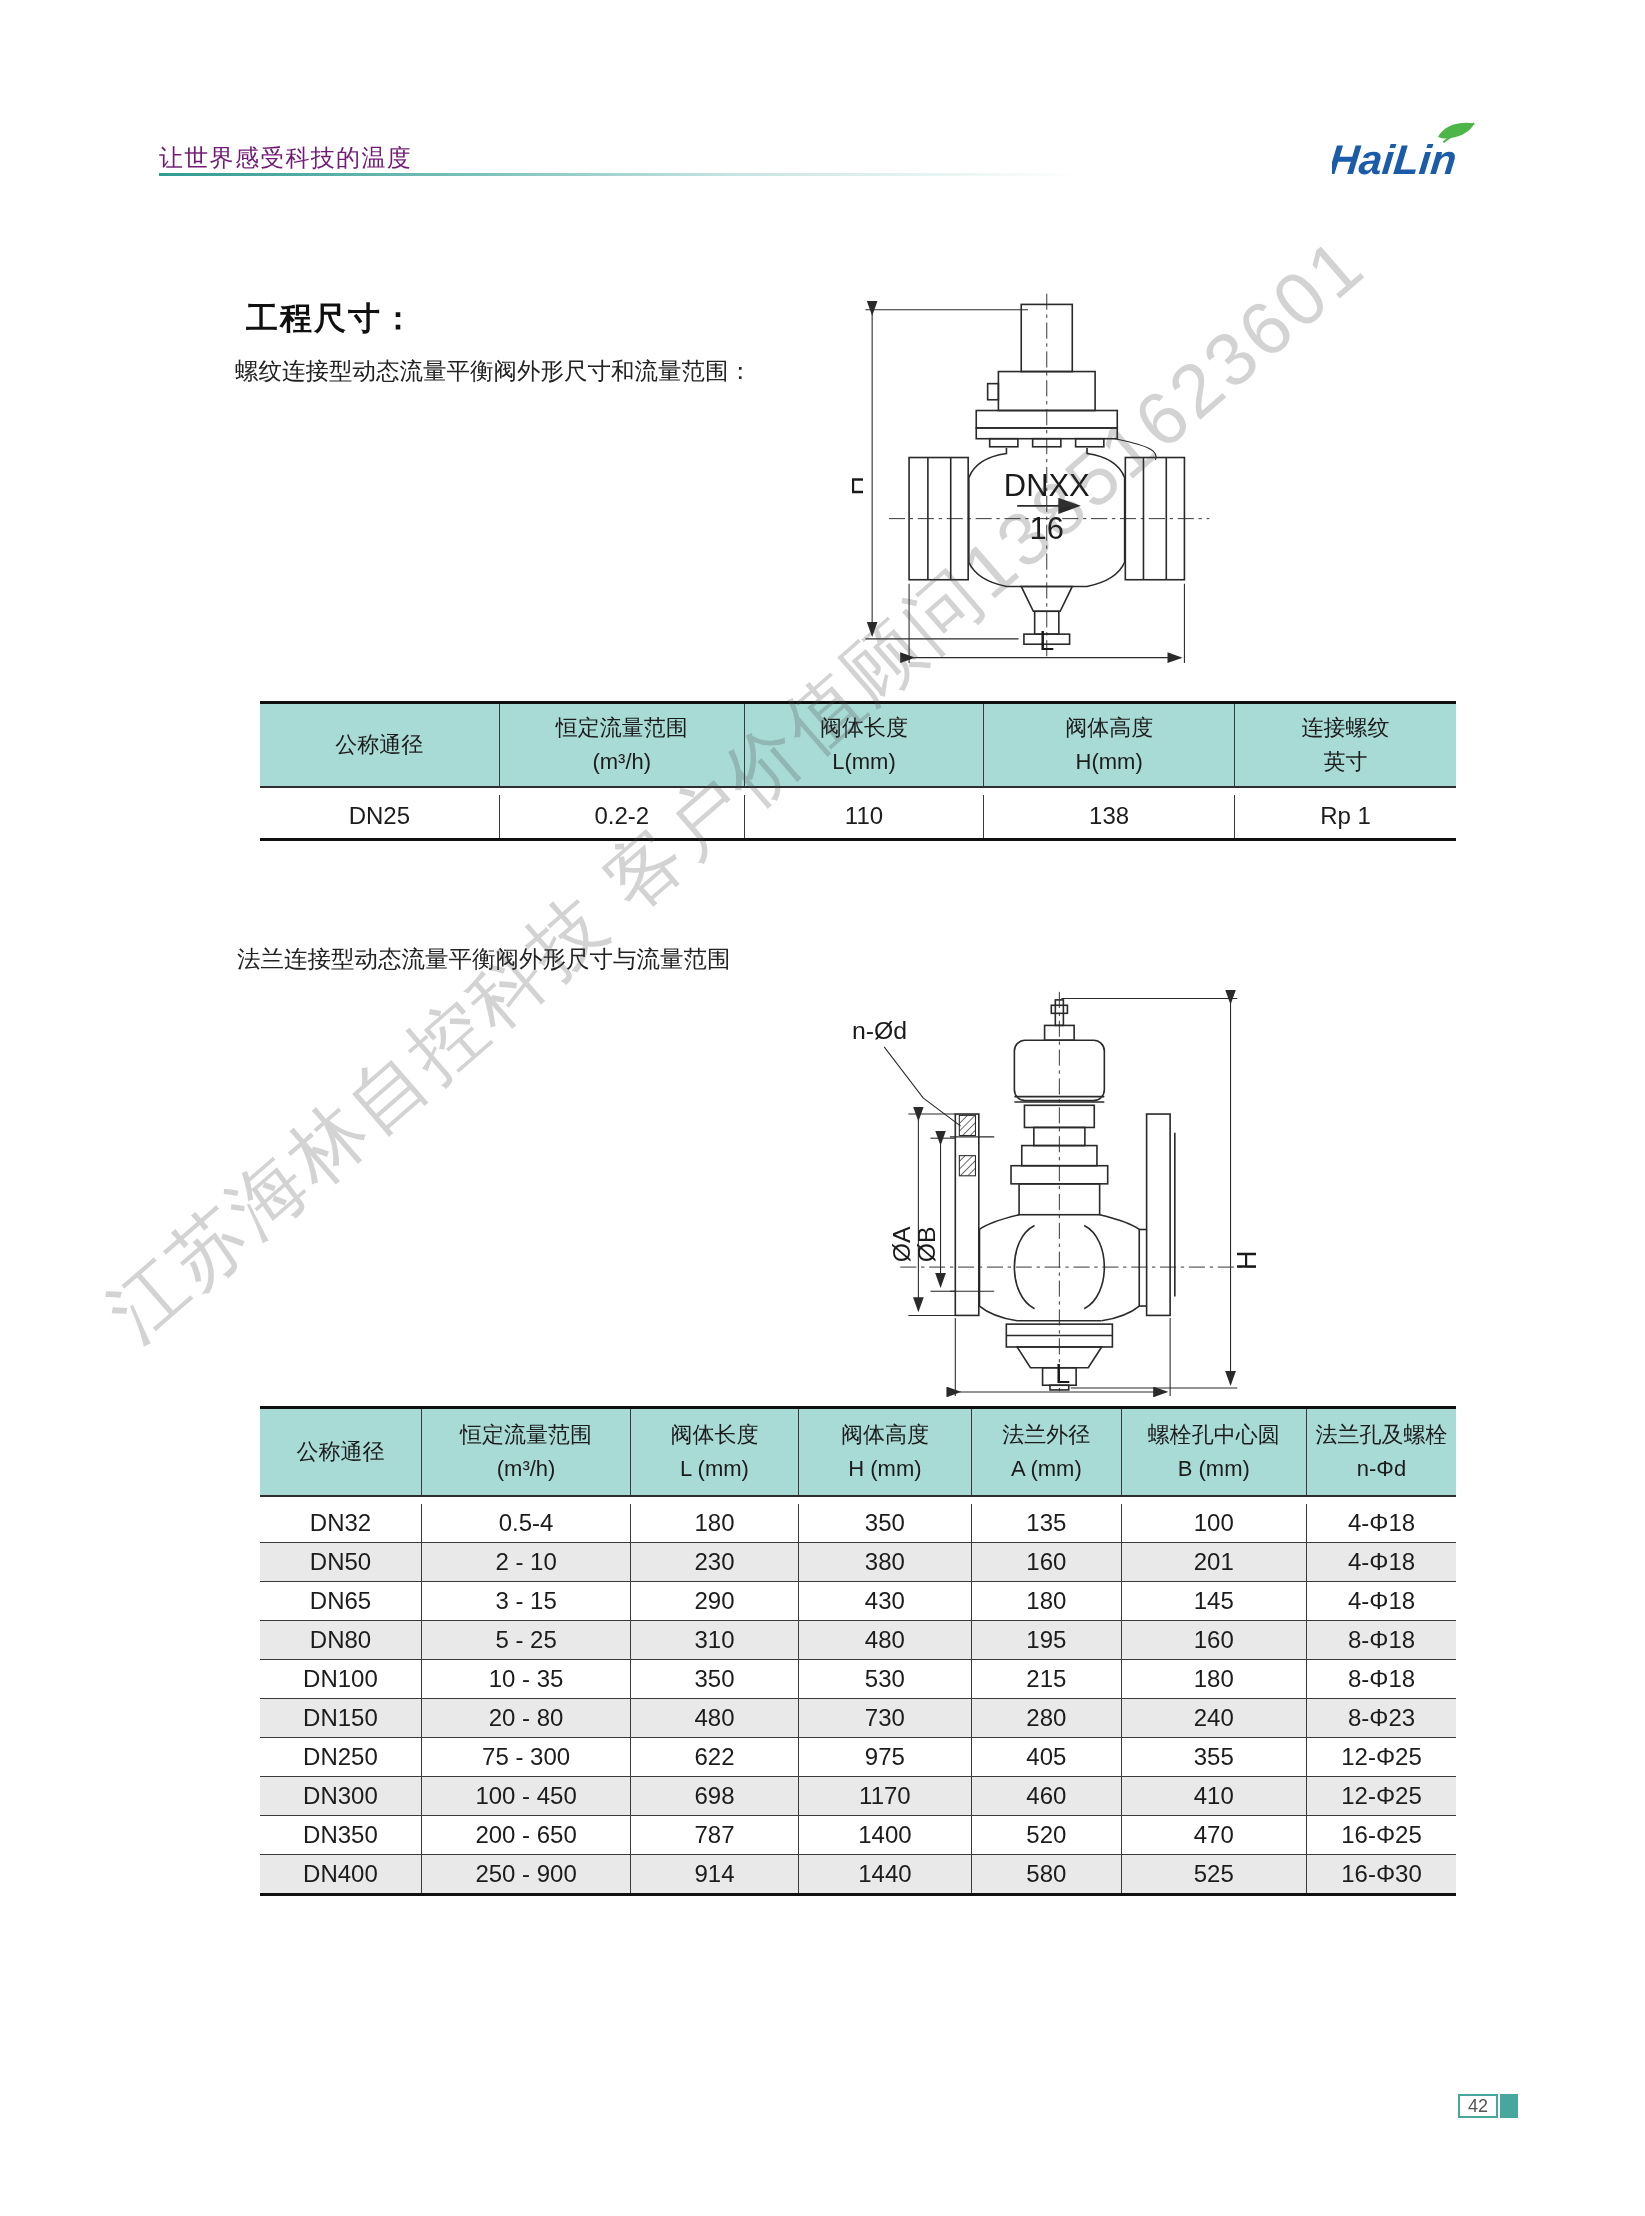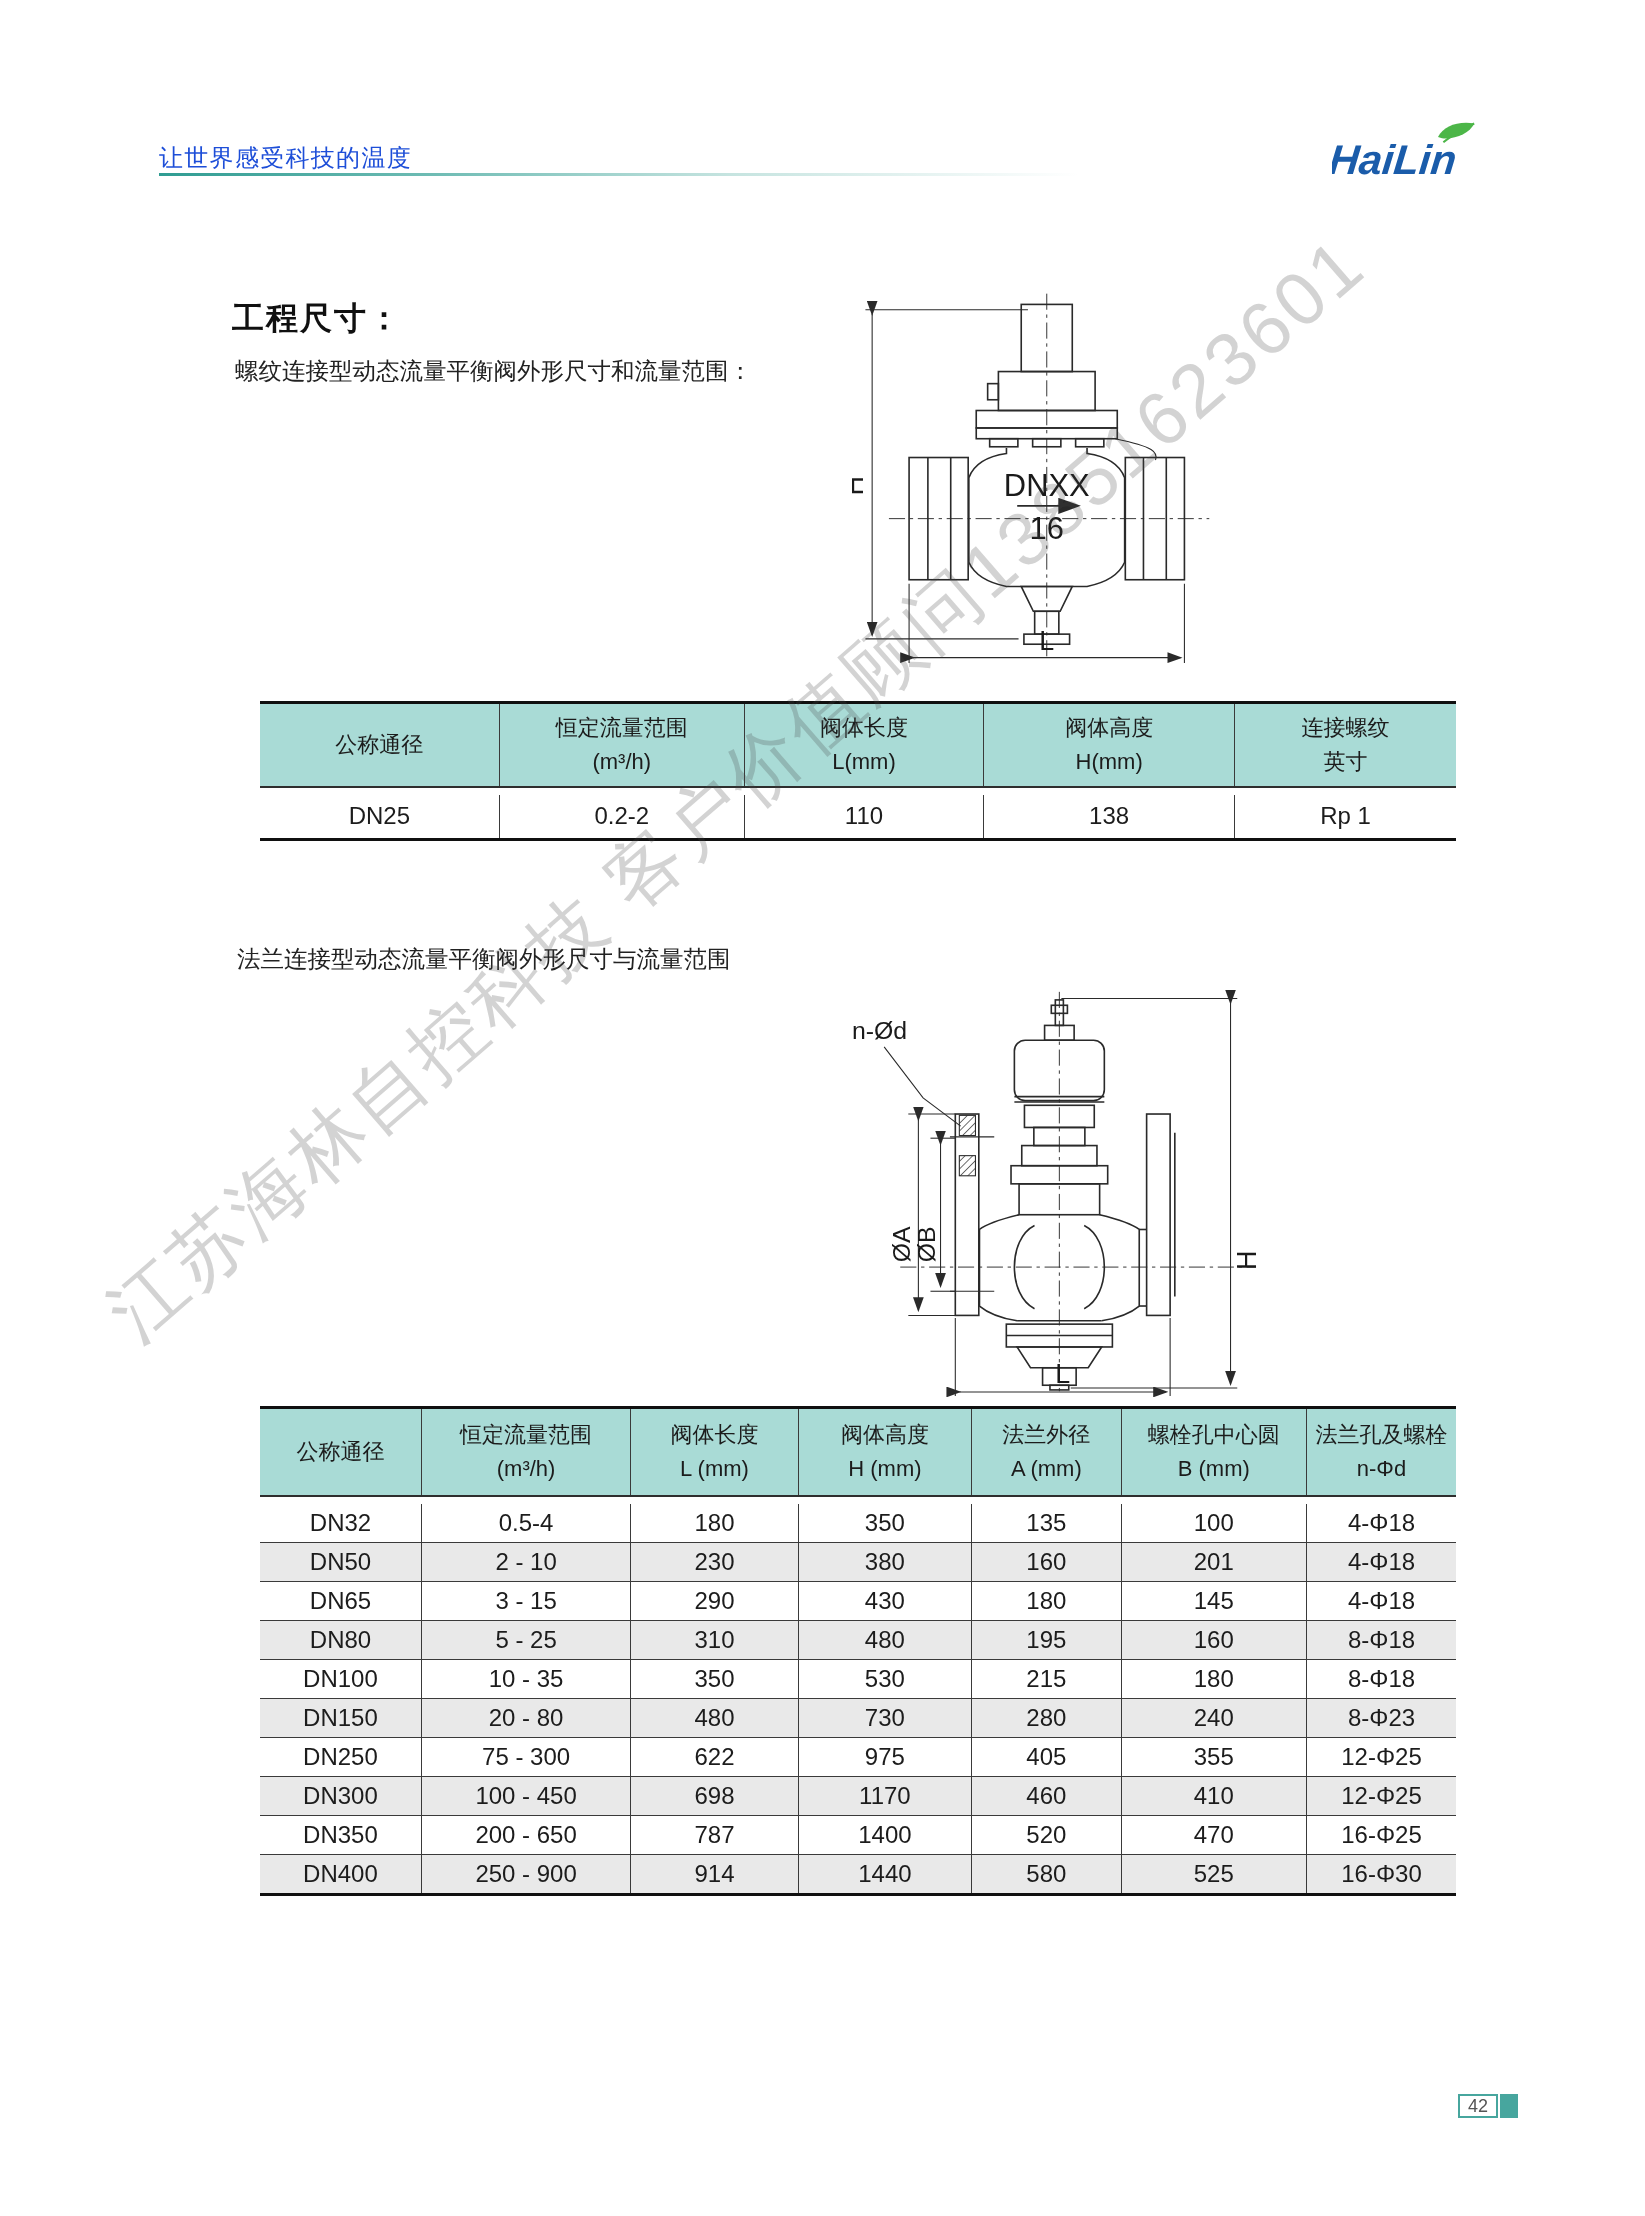--- a/index.html
+++ b/index.html
@@ -2,26 +2,26 @@
 <html style="font-size:10.7px"><head>
 <meta charset="utf-8">
 <style>
   html,body { margin:0; padding:0; background:#888; }
   .page {
     position:relative; width:1645px; height:2216px; background:#ffffff;
     margin:0 auto; overflow:hidden;
     font-family:"Liberation Sans", sans-serif; color:#1c1c1c;
   }
   
-  .slogan { position:absolute; left:159px; top:142px; font-size:24px; color:#1d4ed8; letter-spacing:1.3px; }
+  .slogan { position:absolute; left:159px; top:142px; font-size:24px; color:#701a75; letter-spacing:1.3px; }
   .header-line { position:absolute; left:159px; top:173px; width:920px; height:3.4px;
     background:linear-gradient(90deg,#2f9c92 0%,#6fbcb4 30%,#c6e4e0 62%,rgba(255,255,255,0) 100%); }
   .logo { position:absolute; left:1332px; top:122px; width:161px; height:62px; }
   
-  .sec-title { position:absolute; left:232px; top:297px; font-size:32px; font-weight:bold; color:#101010; letter-spacing:2px; }
+  .sec-title { position:absolute; left:246px; top:297px; font-size:32px; font-weight:bold; color:#101010; letter-spacing:2px; }
   .caption-1 { position:absolute; left:235px; top:355px; font-size:23.5px; color:#222; }
   .caption-2 { position:absolute; left:237px; top:943px; font-size:23.5px; color:#222; }
   
   .drawing1 { position:absolute; left:852px; top:284px; width:366px; height:388px; }
   .drawing2 { position:absolute; left:821px; top:965px; width:470px; height:435px; }
   svg .ln { stroke:#2a2a2a; stroke-width:2.4; fill:none; }
   svg .thin { stroke:#2a2a2a; stroke-width:1.6; fill:none; }
   svg .cl { stroke:#2a2a2a; stroke-width:1.4; fill:none; stroke-dasharray:24 7 5 7; }
   svg .dtxt { font-family:"Liberation Sans", sans-serif; font-size:40px; fill:#1a1a1a; }
   svg .dtxt2 { font-family:"Liberation Sans", sans-serif; font-size:37px; fill:#1a1a1a; }

